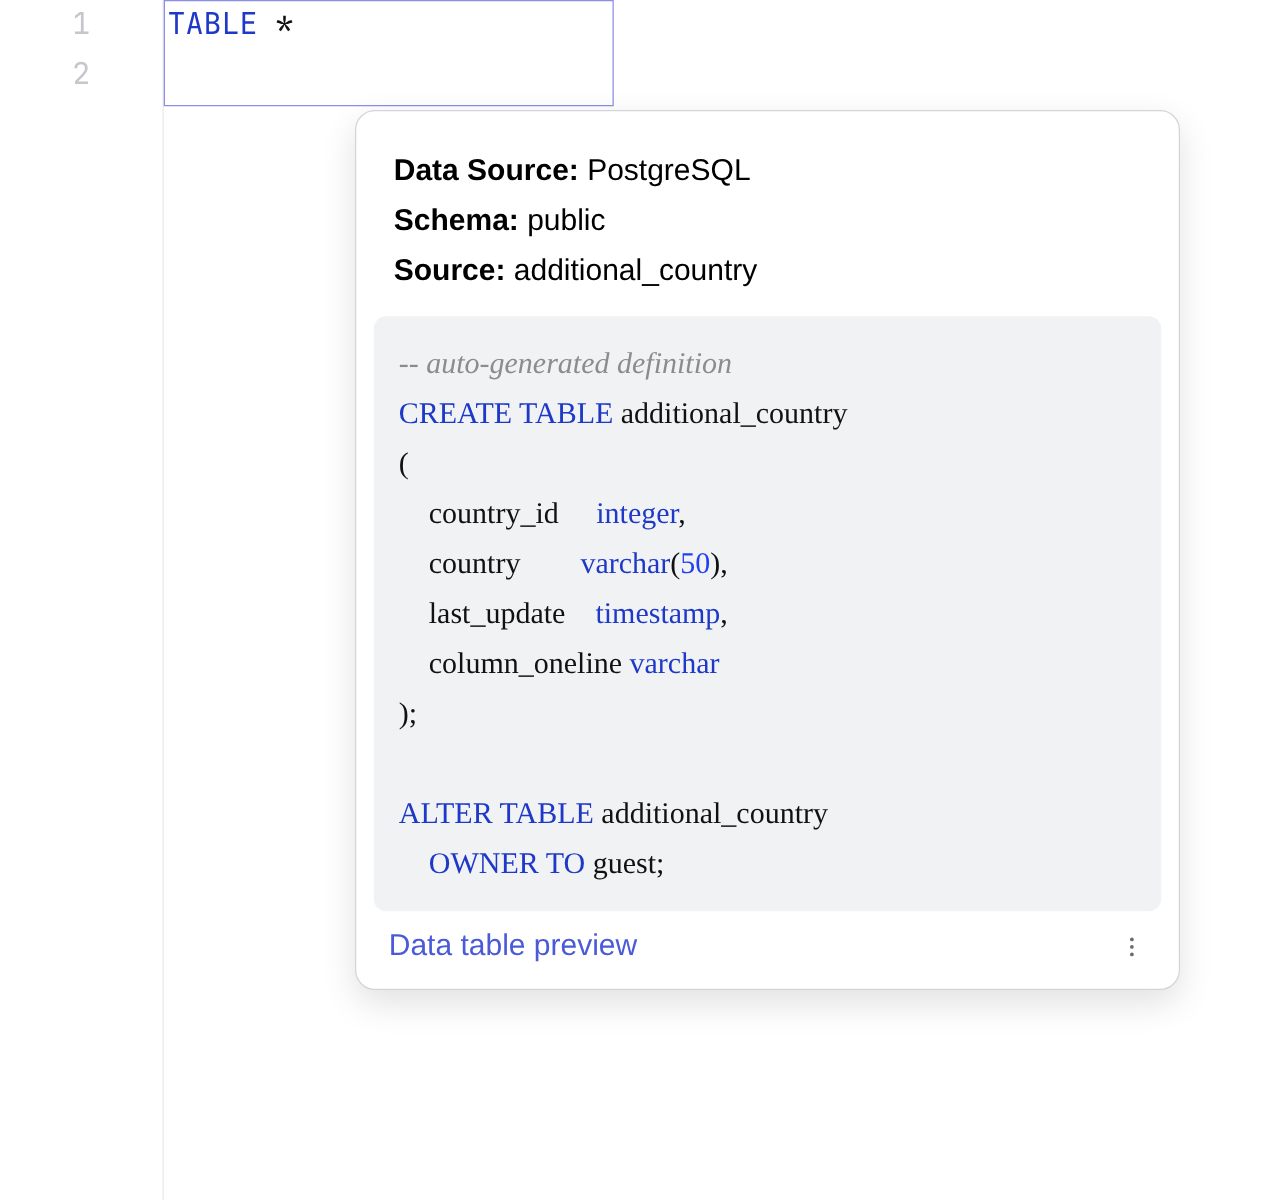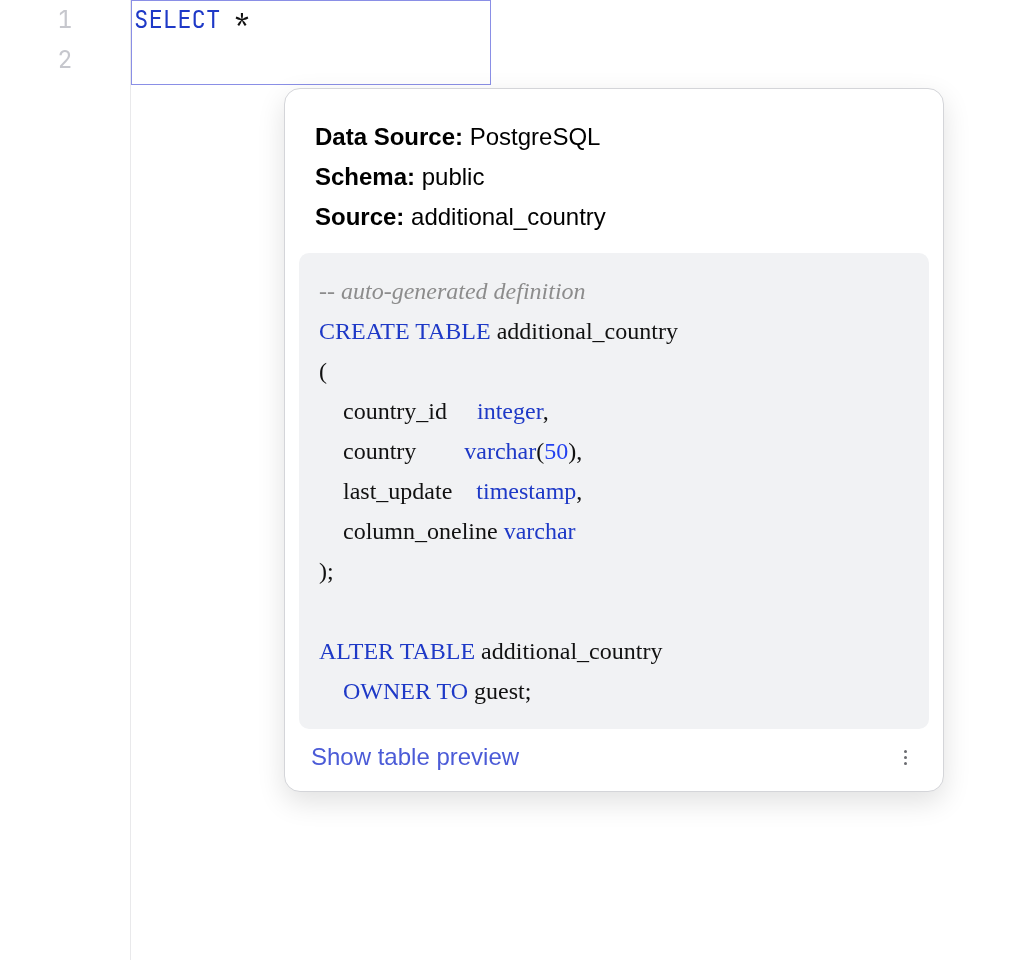--- a/index.html
+++ b/index.html
@@ -140,21 +140,21 @@
 
 <div class="editor">
 
   <div class="gutter">
     <div>1</div>
     <div>2</div>
   </div>
   <div class="gutter-sep"></div>
 
   <div class="code-lines">
-    <div class="code-line"><span class="kw">SELECT</span><span class="plain"> *</span></div>
+    <div class="code-line"><span class="kw">TABLE</span><span class="plain"> *</span></div>
   </div>
 
   <div class="hl-box"></div>
 
   <div class="tooltip">
     <div class="tooltip-info">
       <div><span class="lbl">Data Source:</span><span class="val"> PostgreSQL</span></div>
       <div><span class="lbl">Schema:</span><span class="val"> public</span></div>
       <div><span class="lbl">Source:</span><span class="val"> additional_country</span></div>
     </div>
@@ -165,21 +165,21 @@
 <span class="plain">    country_id     </span><span class="kw">integer</span><span class="plain">,</span>
 <span class="plain">    country        </span><span class="kw">varchar</span><span class="plain">(</span><span class="num">50</span><span class="plain">)</span><span class="plain">,</span>
 <span class="plain">    last_update    </span><span class="kw">timestamp</span><span class="plain">,</span>
 <span class="plain">    column_oneline </span><span class="kw">varchar</span>
 <span class="plain">);</span>
 <span class="plain"></span>
 <span class="kw">ALTER TABLE</span><span class="plain"> additional_country</span>
 <span class="plain">    </span><span class="kw">OWNER TO</span><span class="plain"> guest</span><span class="plain">;</span></div>
 
     <div class="footer">
-      <span class="link">Show table preview</span>
+      <span class="link">Data table preview</span>
       <span class="dots">
         <span></span>
           <span></span>
           <span></span>
       </span>
     </div>
   </div>
 
 </div>
 

